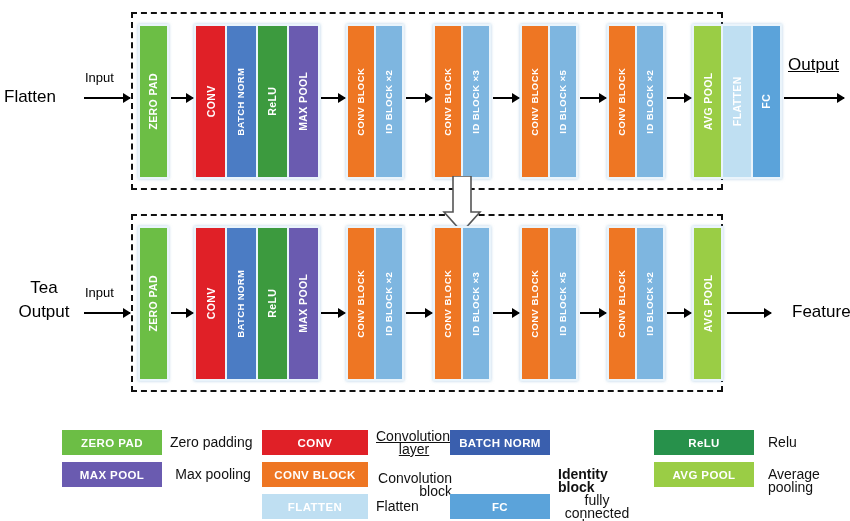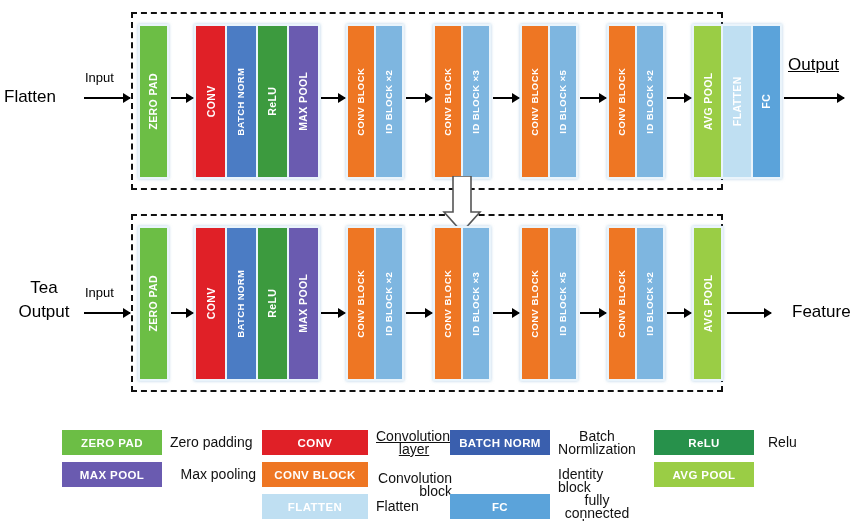--- a/index.html
+++ b/index.html
@@ -261,30 +261,30 @@
       </div>
     </div>
 
   <div class="arrow" style="left:727px;top:312px;width:44px;"></div>
   <div class="lbl big" id="b-out" style="left:776px;top:302px;margin-left:16px;">Features</div>
 
   <div id="legend">
       <div class="lg-chip" style="left: 62px; top: 18px; width: 100px; background: rgb(108, 190, 69);">ZERO PAD</div>
       <div class="lg-txt" style="left: 170px; width: 86px; top: 24px; text-align: left;">Zero padding</div>
       <div class="lg-chip" style="left: 62px; top: 50px; width: 100px; background: rgb(106, 91, 176);">MAX POOL</div>
-      <div class="lg-txt" style="left: 170px; width: 86px; top: 56px; text-align: right;">Max pooling</div>
+      <div class="lg-txt" style="left: 170px; width: 86px; top: 56px; text-align: center;">Max pooling</div>
       <div class="lg-chip" style="left: 262px; top: 18px; width: 106px; background: rgb(224, 32, 39);">CONV</div>
       <div class="lg-txt" style="left: 376px; width: 76px; top: 18px; text-align: center; text-decoration: underline;">Convolutional<br>layer</div>
       <div class="lg-chip" style="left: 262px; top: 50px; width: 106px; background: rgb(238, 118, 35);">CONV BLOCK</div>
       <div class="lg-txt" style="left: 376px; width: 76px; top: 60px; text-align: right;">Convolution<br>block</div>
       <div class="lg-chip" style="left: 262px; top: 82px; width: 106px; background: rgb(191, 223, 242);">FLATTEN</div>
       <div class="lg-txt" style="left: 376px; width: 76px; top: 88px; text-align: left;">Flatten</div>
       <div class="lg-chip" style="left: 450px; top: 18px; width: 100px; background: rgb(58, 95, 174);">BATCH NORM</div>
-      <div class="lg-txt" style="left: 558px; width: 78px; top: 18px; text-align: center;">Batch<br>Normlization</div>
-      <div class="lg-txt" style="left: 558px; width: 78px; top: 56px; text-align: left;">Identity block</div>
+      <div class="lg-txt" style="left: 558px; width: 78px; top: 56px; text-align: left; font-weight: bold;">Identity block</div>
       <div class="lg-chip" style="left: 450px; top: 82px; width: 100px; background: rgb(91, 163, 218);">FC</div>
       <div class="lg-txt" style="left: 558px; width: 78px; top: 82px; text-align: center;">fully connected<br>layer</div>
       <div class="lg-chip" style="left: 654px; top: 18px; width: 100px; background: rgb(39, 145, 75);">ReLU</div>
       <div class="lg-txt" style="left: 768px; width: 76px; top: 24px; text-align: left;">Relu</div>
       <div class="lg-chip" style="left: 654px; top: 50px; width: 100px; background: rgb(154, 205, 69);">AVG POOL</div>
+      <div class="lg-txt" style="left: 768px; width: 76px; top: 56px; text-align: left;">Average pooling</div>
     </div>
 
 </div>
 
 </body></html>

